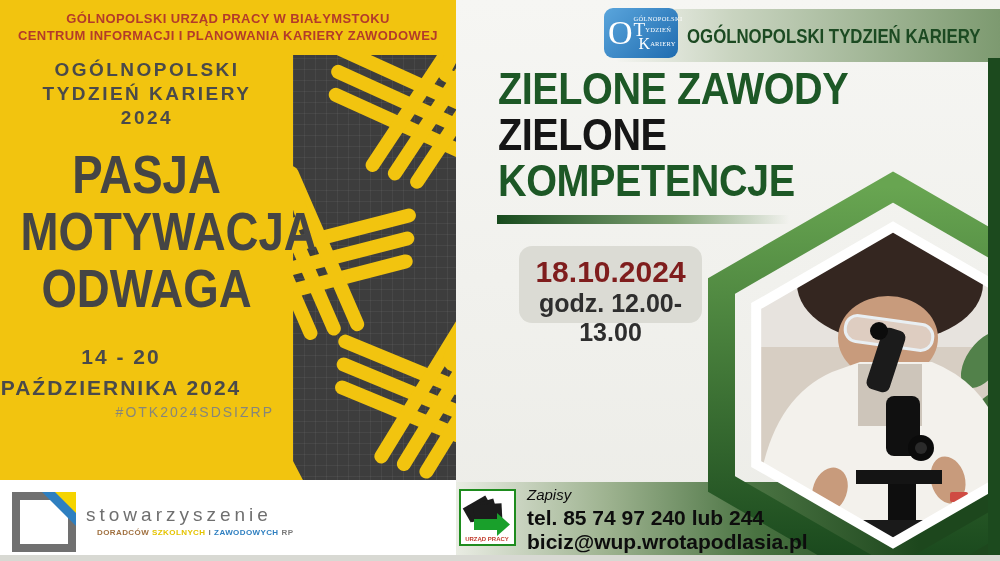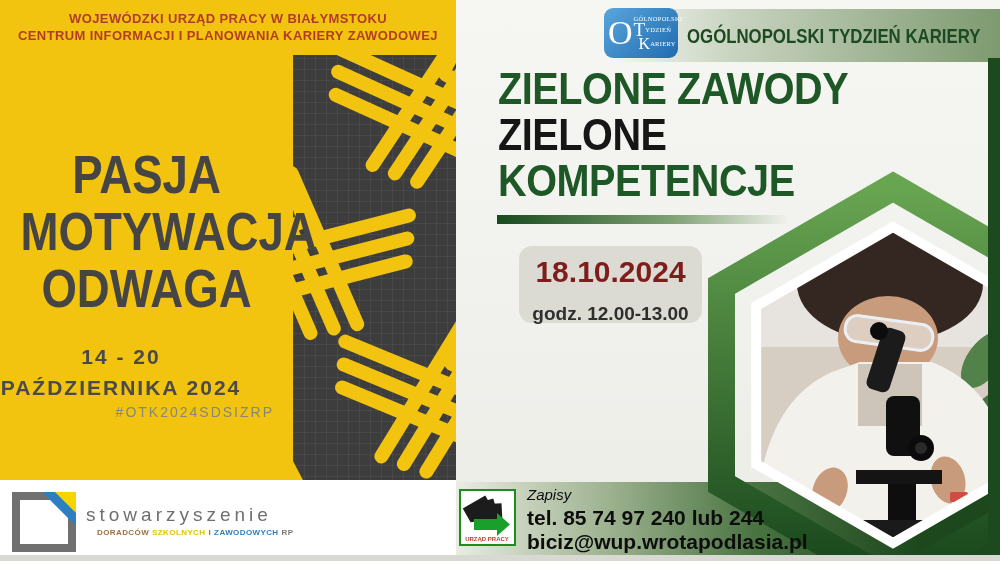--- a/index.html
+++ b/index.html
@@ -60,21 +60,21 @@
   .banner-text{margin-left:70px;color:#1c4a22;font-weight:bold;font-size:21px;
     white-space:nowrap;transform:scaleX(.8);transform-origin:left;}
   .heading{position:absolute;left:498px;top:66px;font-weight:bold;font-size:45px;line-height:46px;}
   .heading div{transform:scaleX(.88);transform-origin:left;white-space:nowrap;letter-spacing:-.5px;}
   .hl-green{color:#1d5826}.hl-black{color:#161616}
   .underline{position:absolute;left:497px;top:215px;width:292px;height:9px;
     background:linear-gradient(90deg,#174a1d,#7fa173 60%,rgba(200,210,195,0));}
   .date-box{position:absolute;left:519px;top:246px;width:183px;height:77px;
     background:#dbdbd4;border-radius:13px;text-align:center;}
   .date-main{margin-top:9px;font-size:30px;font-weight:bold;color:#7f1d1d;}
-  .date-time{font-size:19px;font-weight:bold;color:#2e2e2e;margin-top:14px;}
+  .date-time{font-size:25px;font-weight:bold;color:#2e2e2e;margin-top:0;}
   .description{position:absolute;left:462px;top:341px;width:336px;text-align:center;
     font-size:20px;line-height:31px;color:#101010;z-index:3;}
   .desc-b{font-weight:bold;}
   .green-bar{position:absolute;left:456px;top:482px;width:544px;height:73px;z-index:1;
     background:linear-gradient(90deg,#e9ece3 0,#9db28f 28%,#4a7342 55%,#1d471d 85%);}
   .urzad-box{position:absolute;left:459px;top:489px;width:57px;height:57px;z-index:3;
     background:#fff;border:2px solid #1e8c1e;box-sizing:border-box;}
   .signup{position:absolute;left:527px;top:486px;color:#0d0d0d;z-index:3;}
   .zapisy{font-style:italic;font-size:15px;margin-bottom:3px;}
   .phone,.email{font-size:21px;font-weight:bold;line-height:24px;white-space:nowrap;}
@@ -84,21 +84,21 @@
   .pattern-svg{position:absolute;left:0;top:0;}
 </style>
 </head>
 <body>
 
 <div class="poster">
 
   <div class="left-half">
 
     <div class="org-header">
-      <div>WOJEWÓDZKI URZĄD PRACY W BIAŁYMSTOKU</div>
+      <div>GÓLNOPOLSKI URZĄD PRACY W BIAŁYMSTOKU</div>
       <div>CENTRUM INFORMACJI I PLANOWANIA KARIERY ZAWODOWEJ</div>
     </div>
 
     <div class="pattern-panel">
       <svg class="pattern-svg" width="163" height="433" viewBox="0 0 163 433">
         <defs>
           <g id="sheaf" stroke="#f2c40f" stroke-width="14" stroke-linecap="round" fill="none">
             <path d="M-78,-30 L78,22"></path>
             <path d="M-78,-7 L78,45"></path>
             <path d="M-78,16 L78,68"></path>
@@ -108,20 +108,25 @@
             <rect x="30" y="-38" width="27" height="27" rx="5" transform="rotate(22 43 -24)"></rect>
           </g>
         </defs>
         <use href="#sheaf" transform="translate(122,32) rotate(6)"></use>
         <use href="#sheaf" transform="translate(36,185) scale(-1,1) rotate(-4)"></use>
         <use href="#sheaf" transform="translate(128,322) rotate(4)"></use>
         <use href="#sheaf" transform="translate(30,462) scale(-1,1)"></use>
       </svg>
     </div>
 
+    <div class="event-title">
+      <div>OGÓLNOPOLSKI</div>
+      <div>TYDZIEŃ KARIERY</div>
+      <div>2024</div>
+    </div>
 
     <div class="slogan">
       <div>PASJA</div>
       <div>MOTYWACJA</div>
       <div>ODWAGA</div>
     </div>
 
     <div class="dates">
       <div>14 - 20</div>
       <div>PAŹDZIERNIKA 2024</div>

